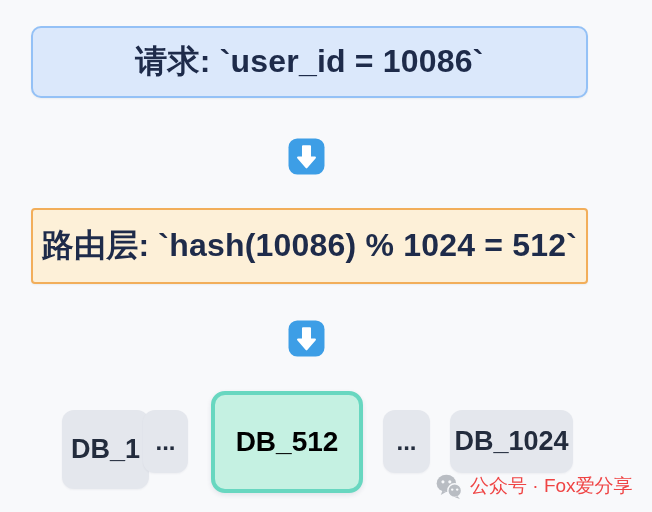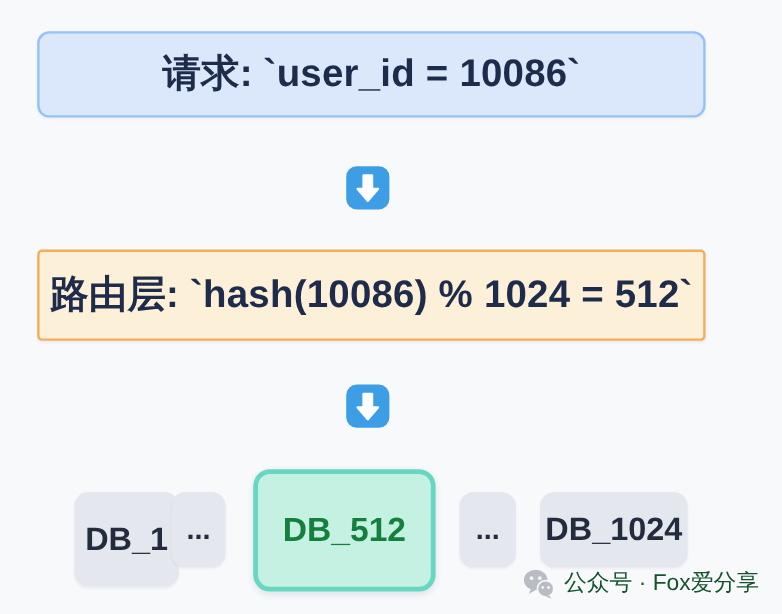--- a/index.html
+++ b/index.html
@@ -59,34 +59,34 @@
     color: #232c3d;
     box-shadow: 0 1px 2px rgba(30,43,74,0.05);
   }
   .db-node-1    { left: 38px;  top: 410px; width: 87px;  height: 79px; margin-left: 24px; }
   .db-ellipsis-left  { left: 143px; top: 410px; width: 45px;  height: 63px; font-size: 24px; }
   .db-node-512  {
     left: 211px; top: 391px; width: 152px; height: 102px;
     background: #c5f1e2;
     border: 4px solid #68d7c0;
     border-radius: 14px;
-    color: #15803d;
+    color: #000000;
     font-size: 28px;
     box-shadow: 0 2px 5px rgba(30,43,74,0.10);
   }
   .db-ellipsis-right { left: 383px; top: 410px; width: 47px;  height: 63px; font-size: 24px; }
   .db-node-1024 { left: 450px; top: 410px; width: 123px; height: 63px; }
   .watermark {
     position: absolute;
     left: 436px; top: 471px;
     height: 30px;
     display: flex;
     align-items: center;
     gap: 7px;
-    color: #14532d;
+    color: #ef4444;
     font-size: 19px;
     white-space: nowrap;
   }
   .watermark svg { flex: 0 0 auto; }
 </style>
 </head>
 <body>
 
 <div class="canvas">
 

